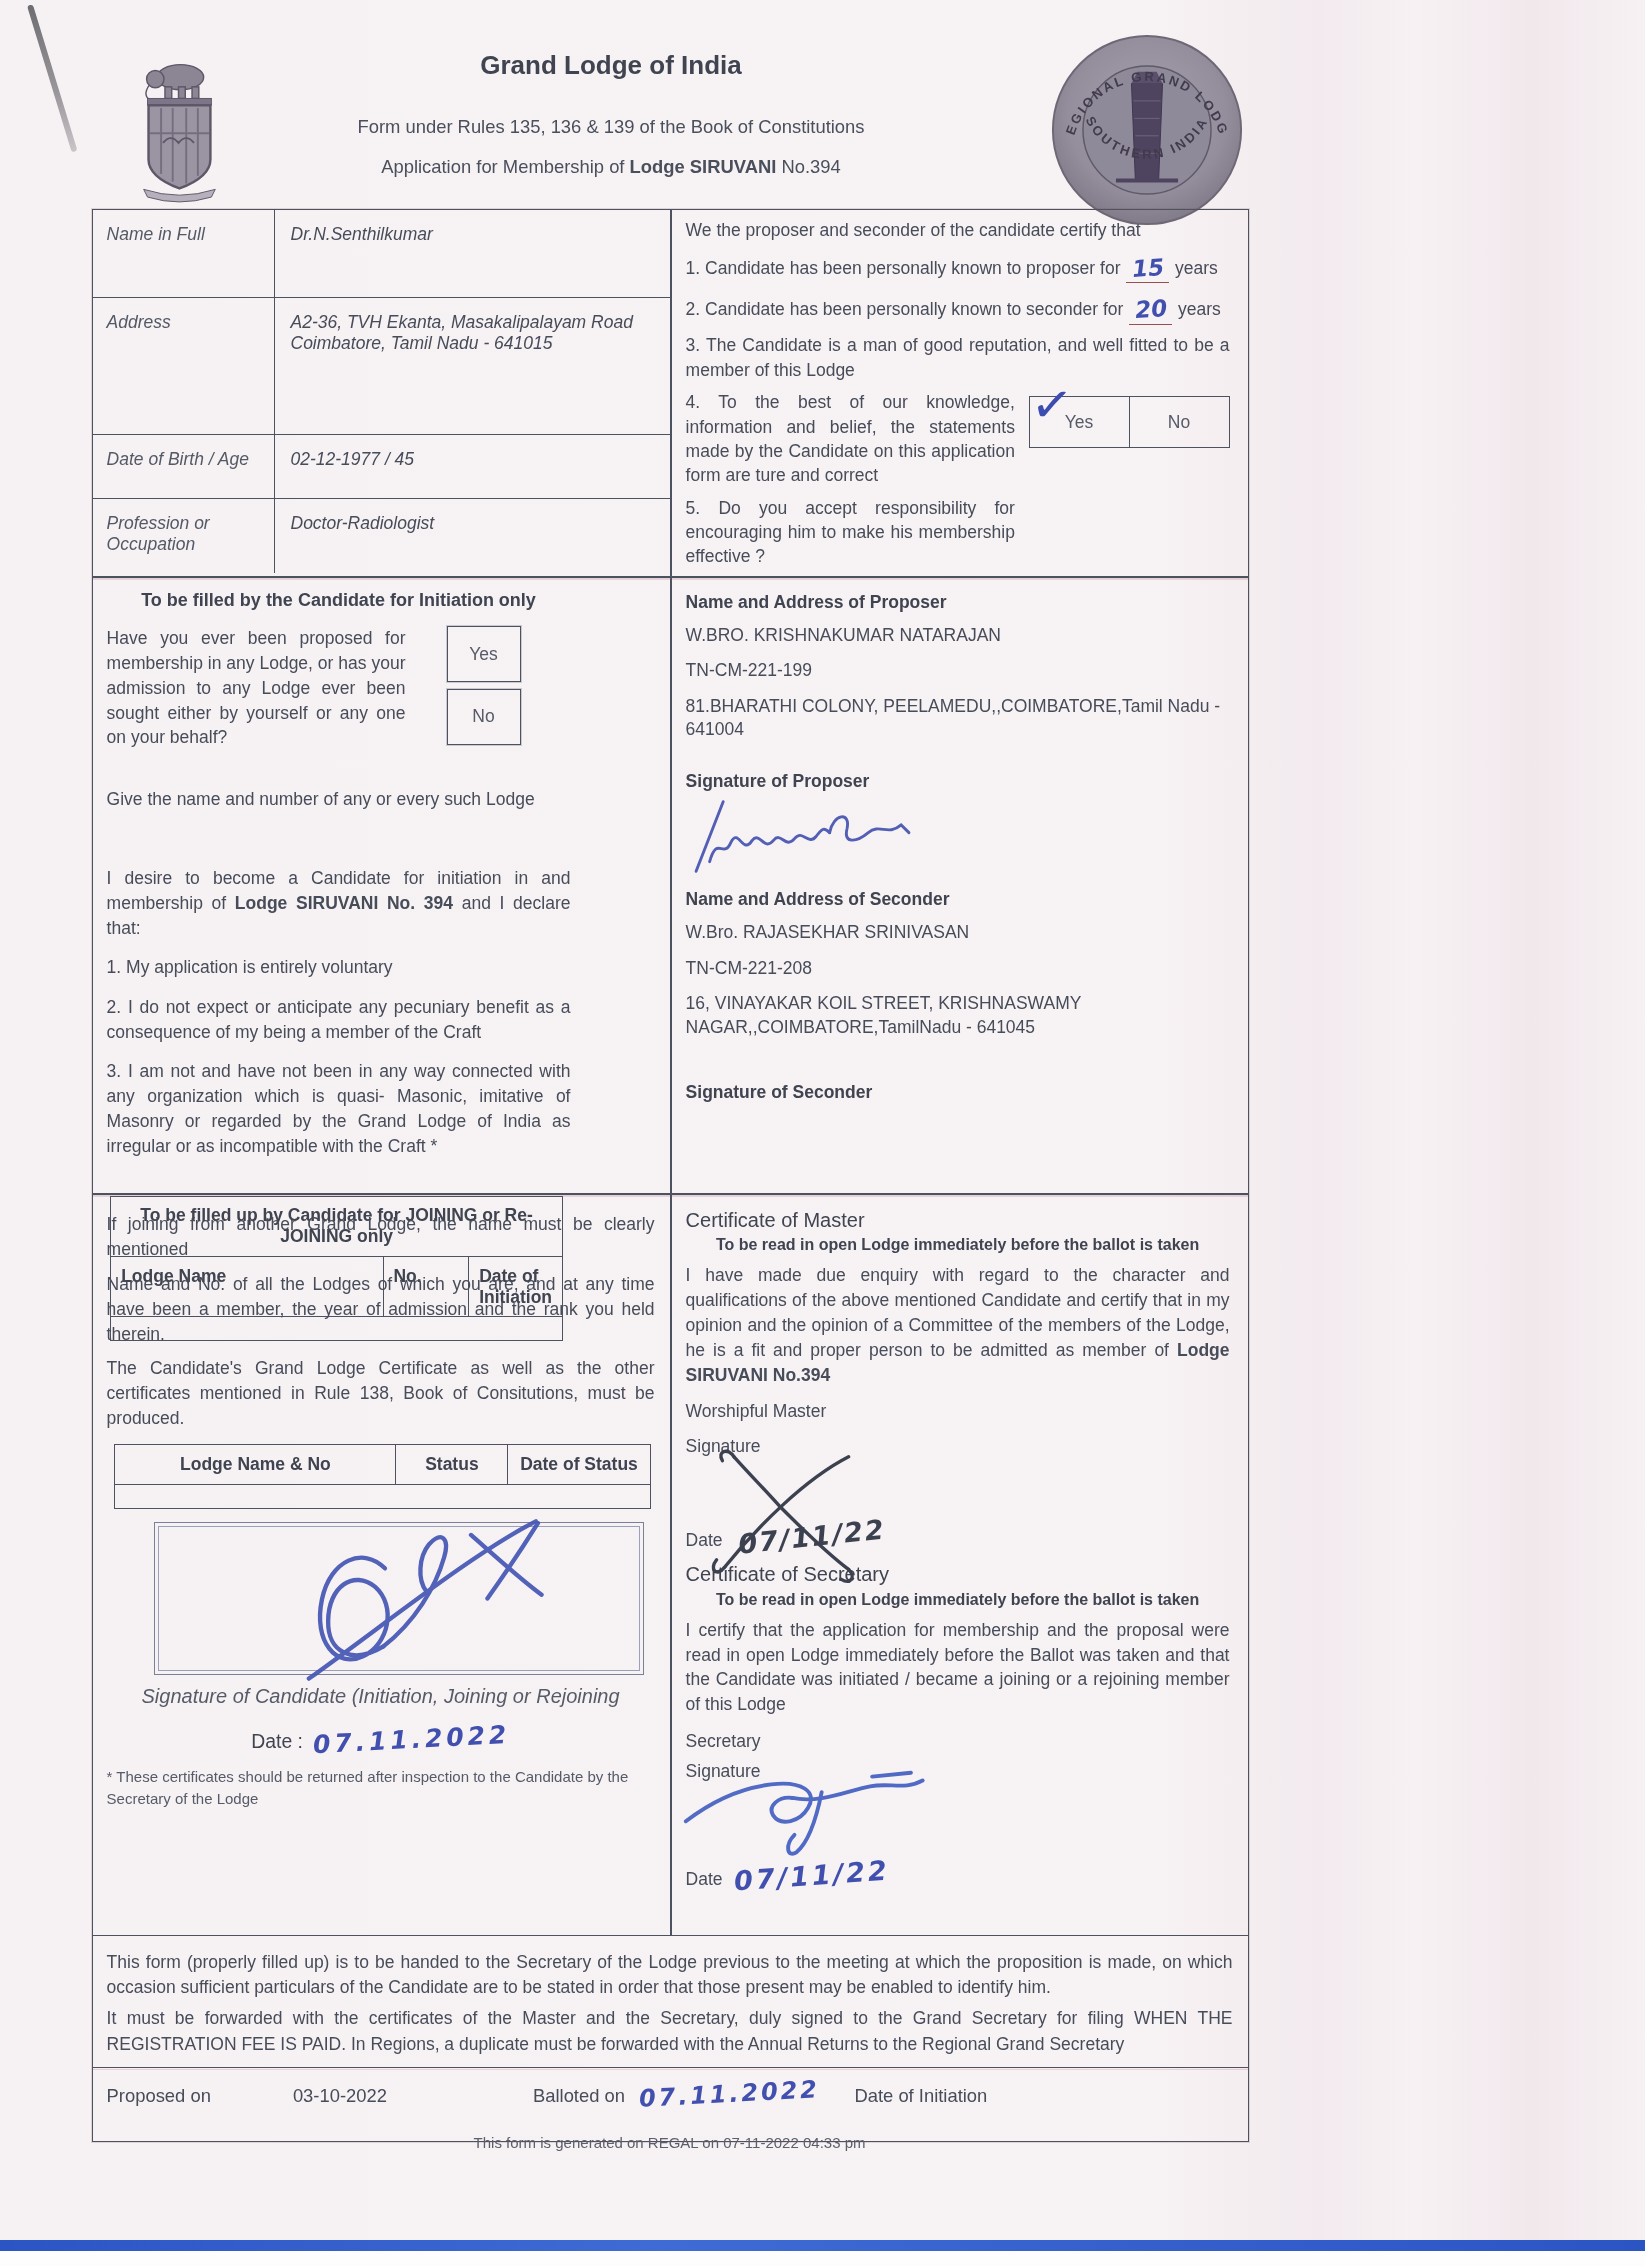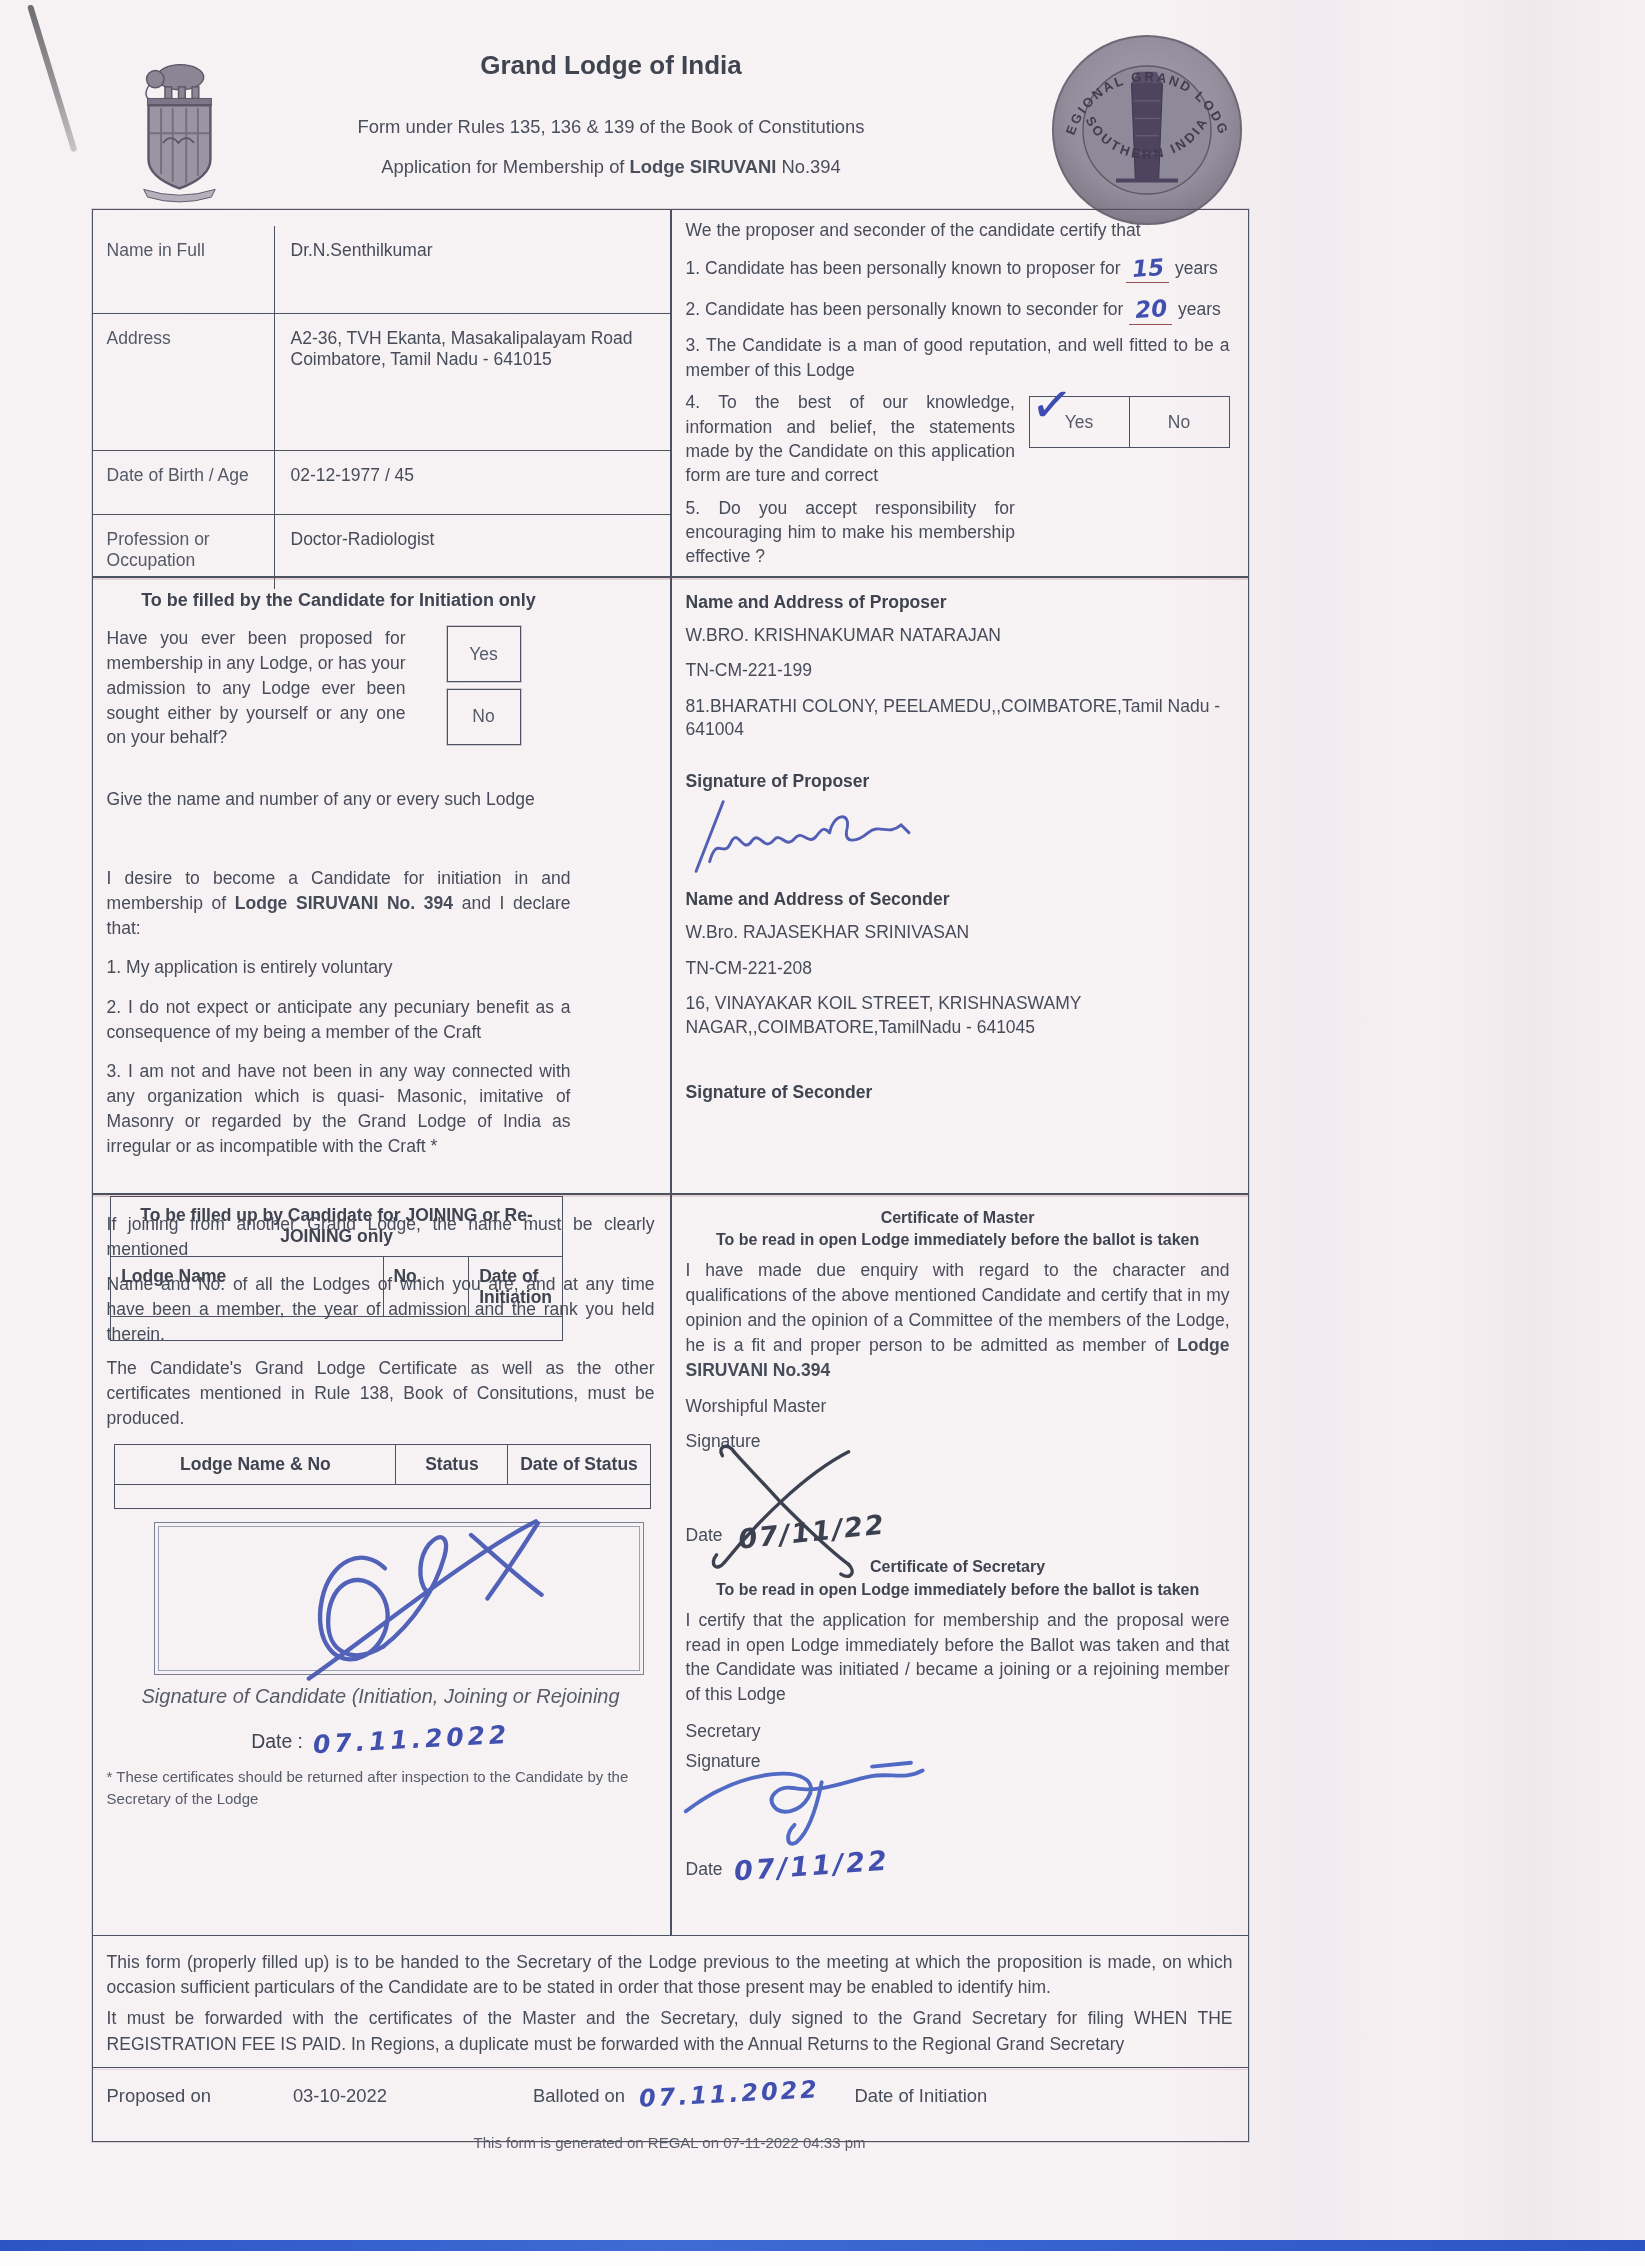--- a/index.html
+++ b/index.html
@@ -19,21 +19,21 @@
   .title{font-size:26px;font-weight:bold;color:#3f4450;}
   .subtitle{font-size:18.4px;margin-top:35px;color:#4a4f5c;}
   .appline{font-size:18.4px;margin-top:17.5px;color:#4a4f5c;}
   .seal{left:1050px;top:33px;width:194px;height:194px;}
   
   .form-box{left:92px;top:209px;width:1155px;height:1931px;border:1.9px solid #4d5260;
     box-shadow:0 0 0 1px rgba(120,70,80,.18);}
   .vdiv{left:577px;top:0;width:1.9px;height:1725px;background:#4d5260;}
   .hdiv{left:0;width:1155px;height:1.9px;background:#4d5260;box-shadow:0 1.9px 0 rgba(150,60,70,.18);}
   
-  .cand-table{left:0;top:16px;width:577px;height:366px;}
+  .cand-table{left:0;top:0;width:577px;height:366px;font-style:italic;}
   .cand-row{display:flex;border-bottom:1.9px solid #4d5260;}
   .cand-row:last-child{border-bottom:none;}
   .cand-label{width:182px;border-right:1.9px solid #4d5260;padding:13.6px 9.7px 7.8px 13.6px;font-size:17.5px;color:#545966;}
   .cand-value{flex:1;padding:13.6px 9.7px 7.8px 15.5px;font-size:17.5px;}
   .r1{height:87px;} .r2{height:136px;} .r3{height:63px;} .r4{height:74px;}
   .cand-row>div{box-sizing:border-box;}
   
   .sec-top-right{left:579px;top:0;width:575px;height:366px;box-sizing:border-box;padding:7.8px 17.5px 0 13.6px;font-size:17.5px;}
   .sec-top-right p{margin:0 0 8.7px 0;line-height:1.38;}
   .ink{font-family:"DejaVu Sans",sans-serif;font-style:italic;color:#4150ae;display:inline-block;}
@@ -81,21 +81,21 @@
   .sc3{flex:1;}
   .status-empty{height:23px;}
   .sig-frame{margin:13.6px 0 0 47px;width:490px;height:153px;border:1.9px solid #7b8095;outline:1px solid #9aa0b5;outline-offset:-5.8px;position:relative;box-sizing:border-box;}
   .cand-sig{position:absolute;left:78px;top:-17.5px;transform:rotate(-6deg);}
   .sig-caption{font-style:italic;font-size:20px;text-align:center;margin-top:9.7px;color:#565b68;}
   .date-row-c{text-align:center;margin-top:17.5px;font-size:19.4px;color:#3f4450;}
   .date-ink{font-size:25px;letter-spacing:3.9px;transform:rotate(-3deg);margin-left:9.7px;font-weight:bold;}
   .footnote{font-size:15px;margin-top:11.6px;line-height:1.45;color:#565b68;}
   
   .sec-c-right{left:579px;top:985px;width:575px;height:740px;box-sizing:border-box;padding:5.8px 17.5px 0 13.6px;font-size:17.5px;}
-  .cert-title{font-weight:bold;text-align:center;margin-top:7.8px;font-size:16px;color:#3f4450;}
+  .cert-title{font-weight:normal;margin-top:7.8px;font-size:20px;color:#3f4450;}
   .cert-sub{font-weight:bold;text-align:center;margin-top:4.9px;font-size:16px;color:#3f4450;}
   .cert-body{margin:8.7px 0 0 0;line-height:1.42;}
   .role-line{margin-top:13.6px;}
   .sig-line{margin-top:13.6px;position:relative;}
   .master-sig{position:absolute;left:17.5px;top:9.7px;}
   .master-date{margin-top:64px;}
   .md-ink{color:#3c4150;font-size:27px;font-weight:bold;transform:rotate(-6deg);margin-left:15.5px;letter-spacing:1.9px;}
   .secr-sig{margin:-19.4px 0 0 -5.8px;display:block;}
   .secr-date{margin-top:-3.9px;}
   .sd-ink{font-size:27px;font-weight:bold;transform:rotate(-4deg);margin-left:11.6px;letter-spacing:2.9px;}

